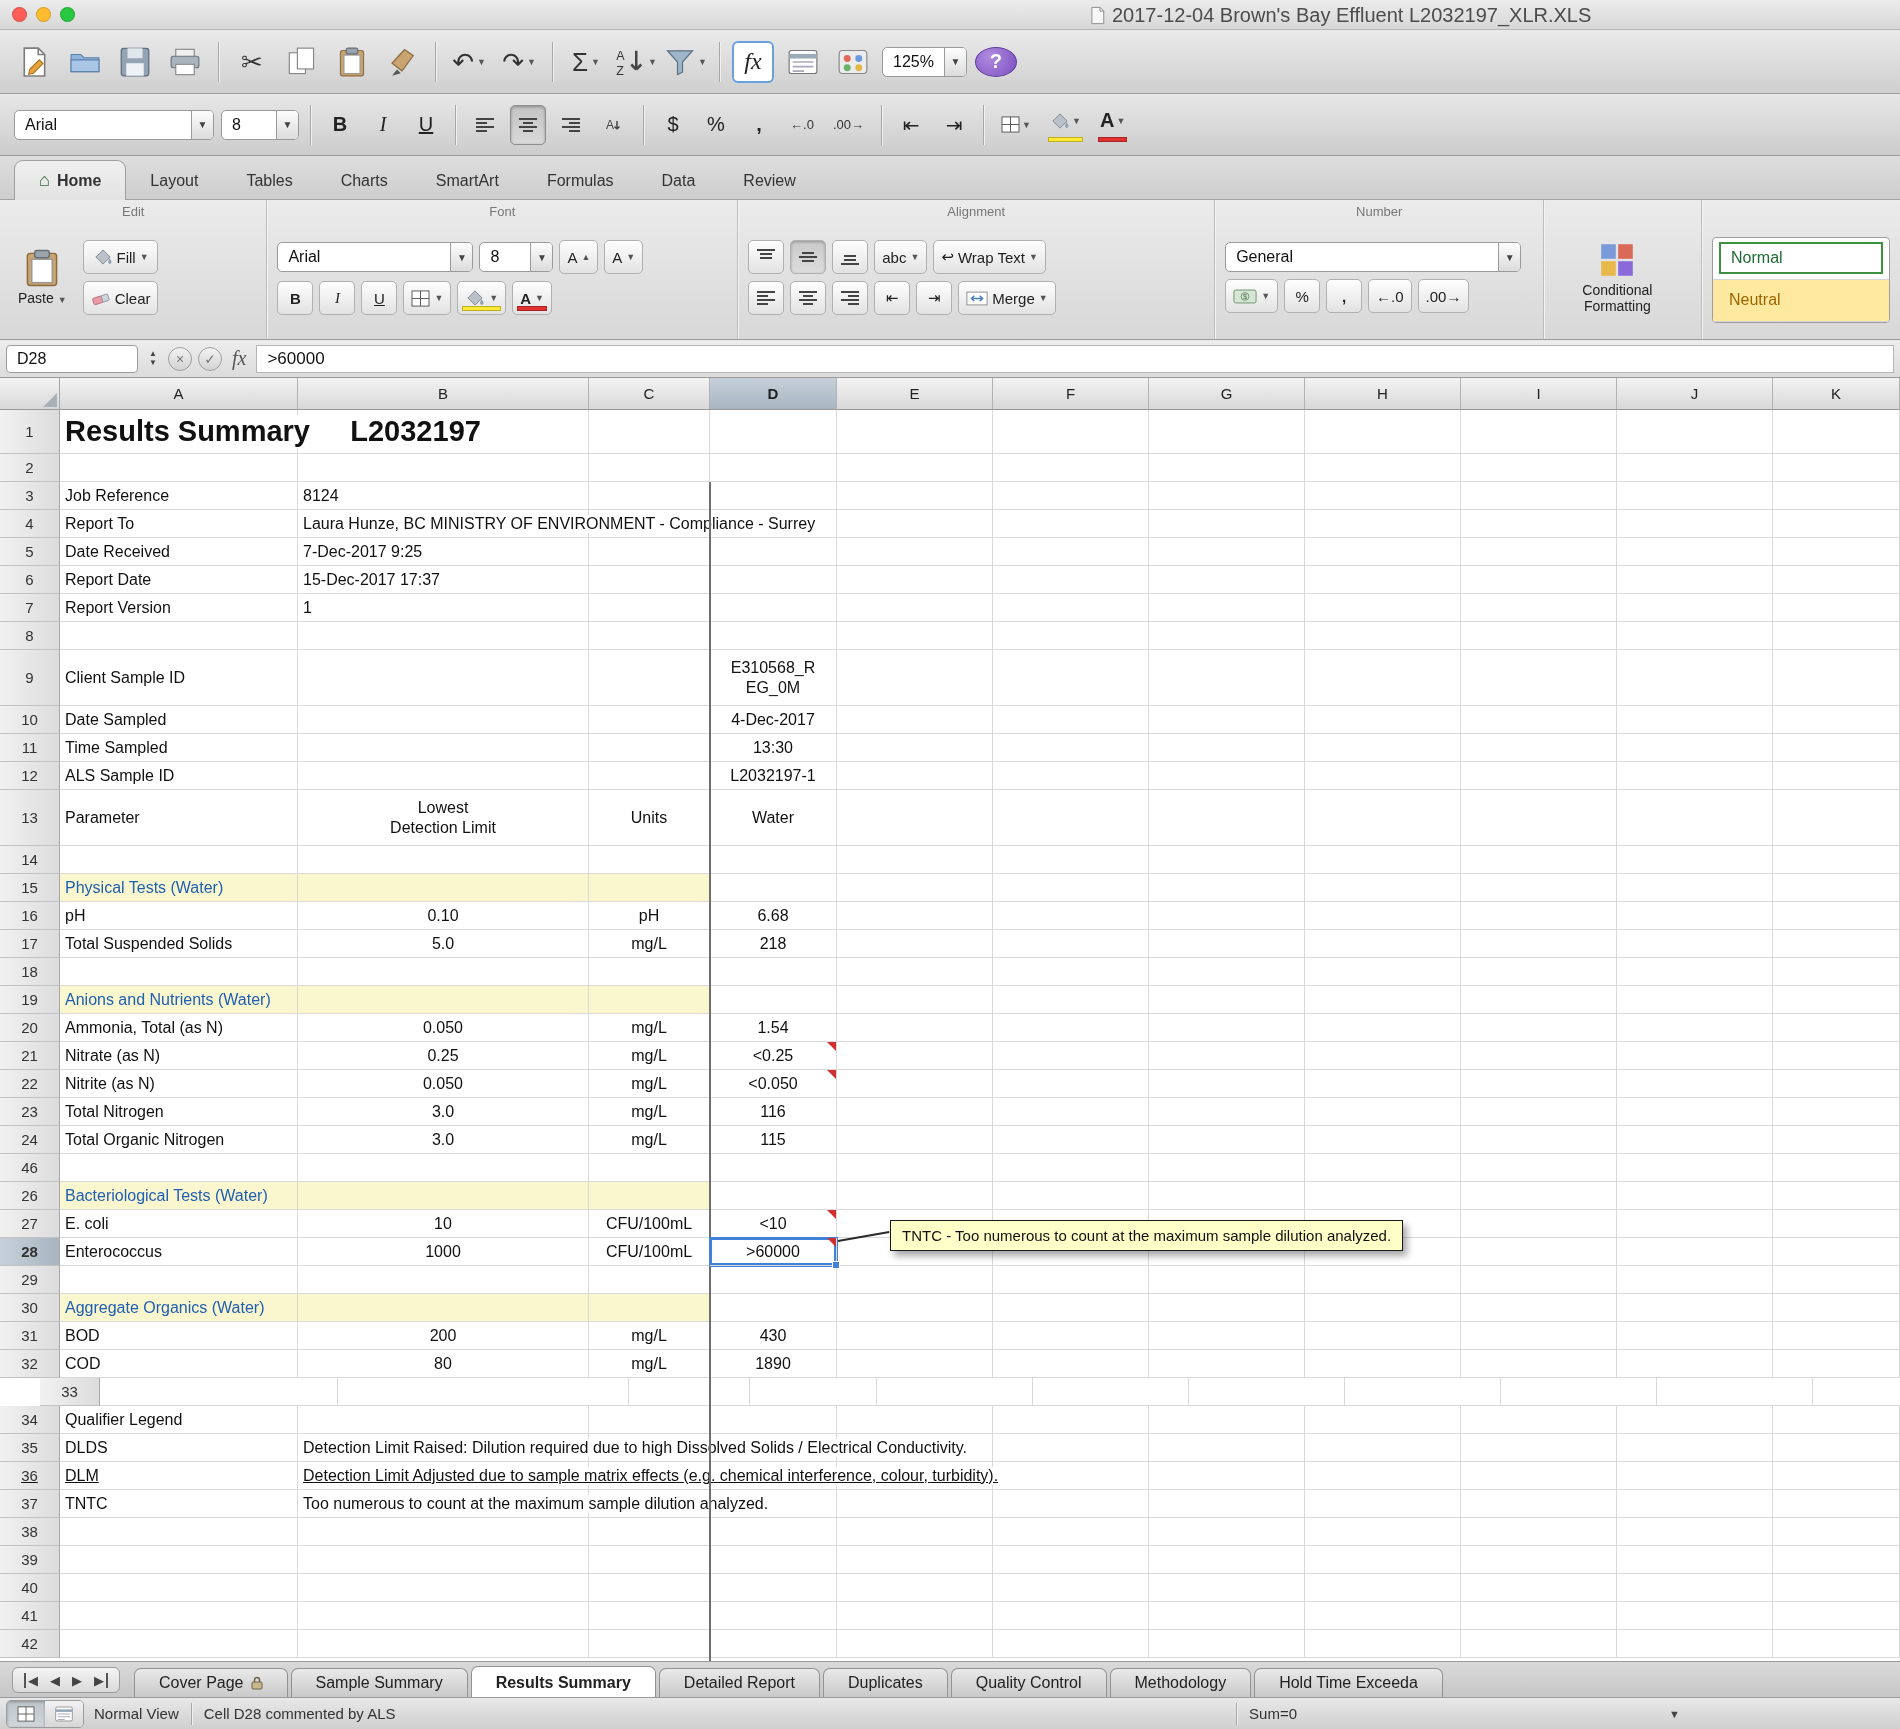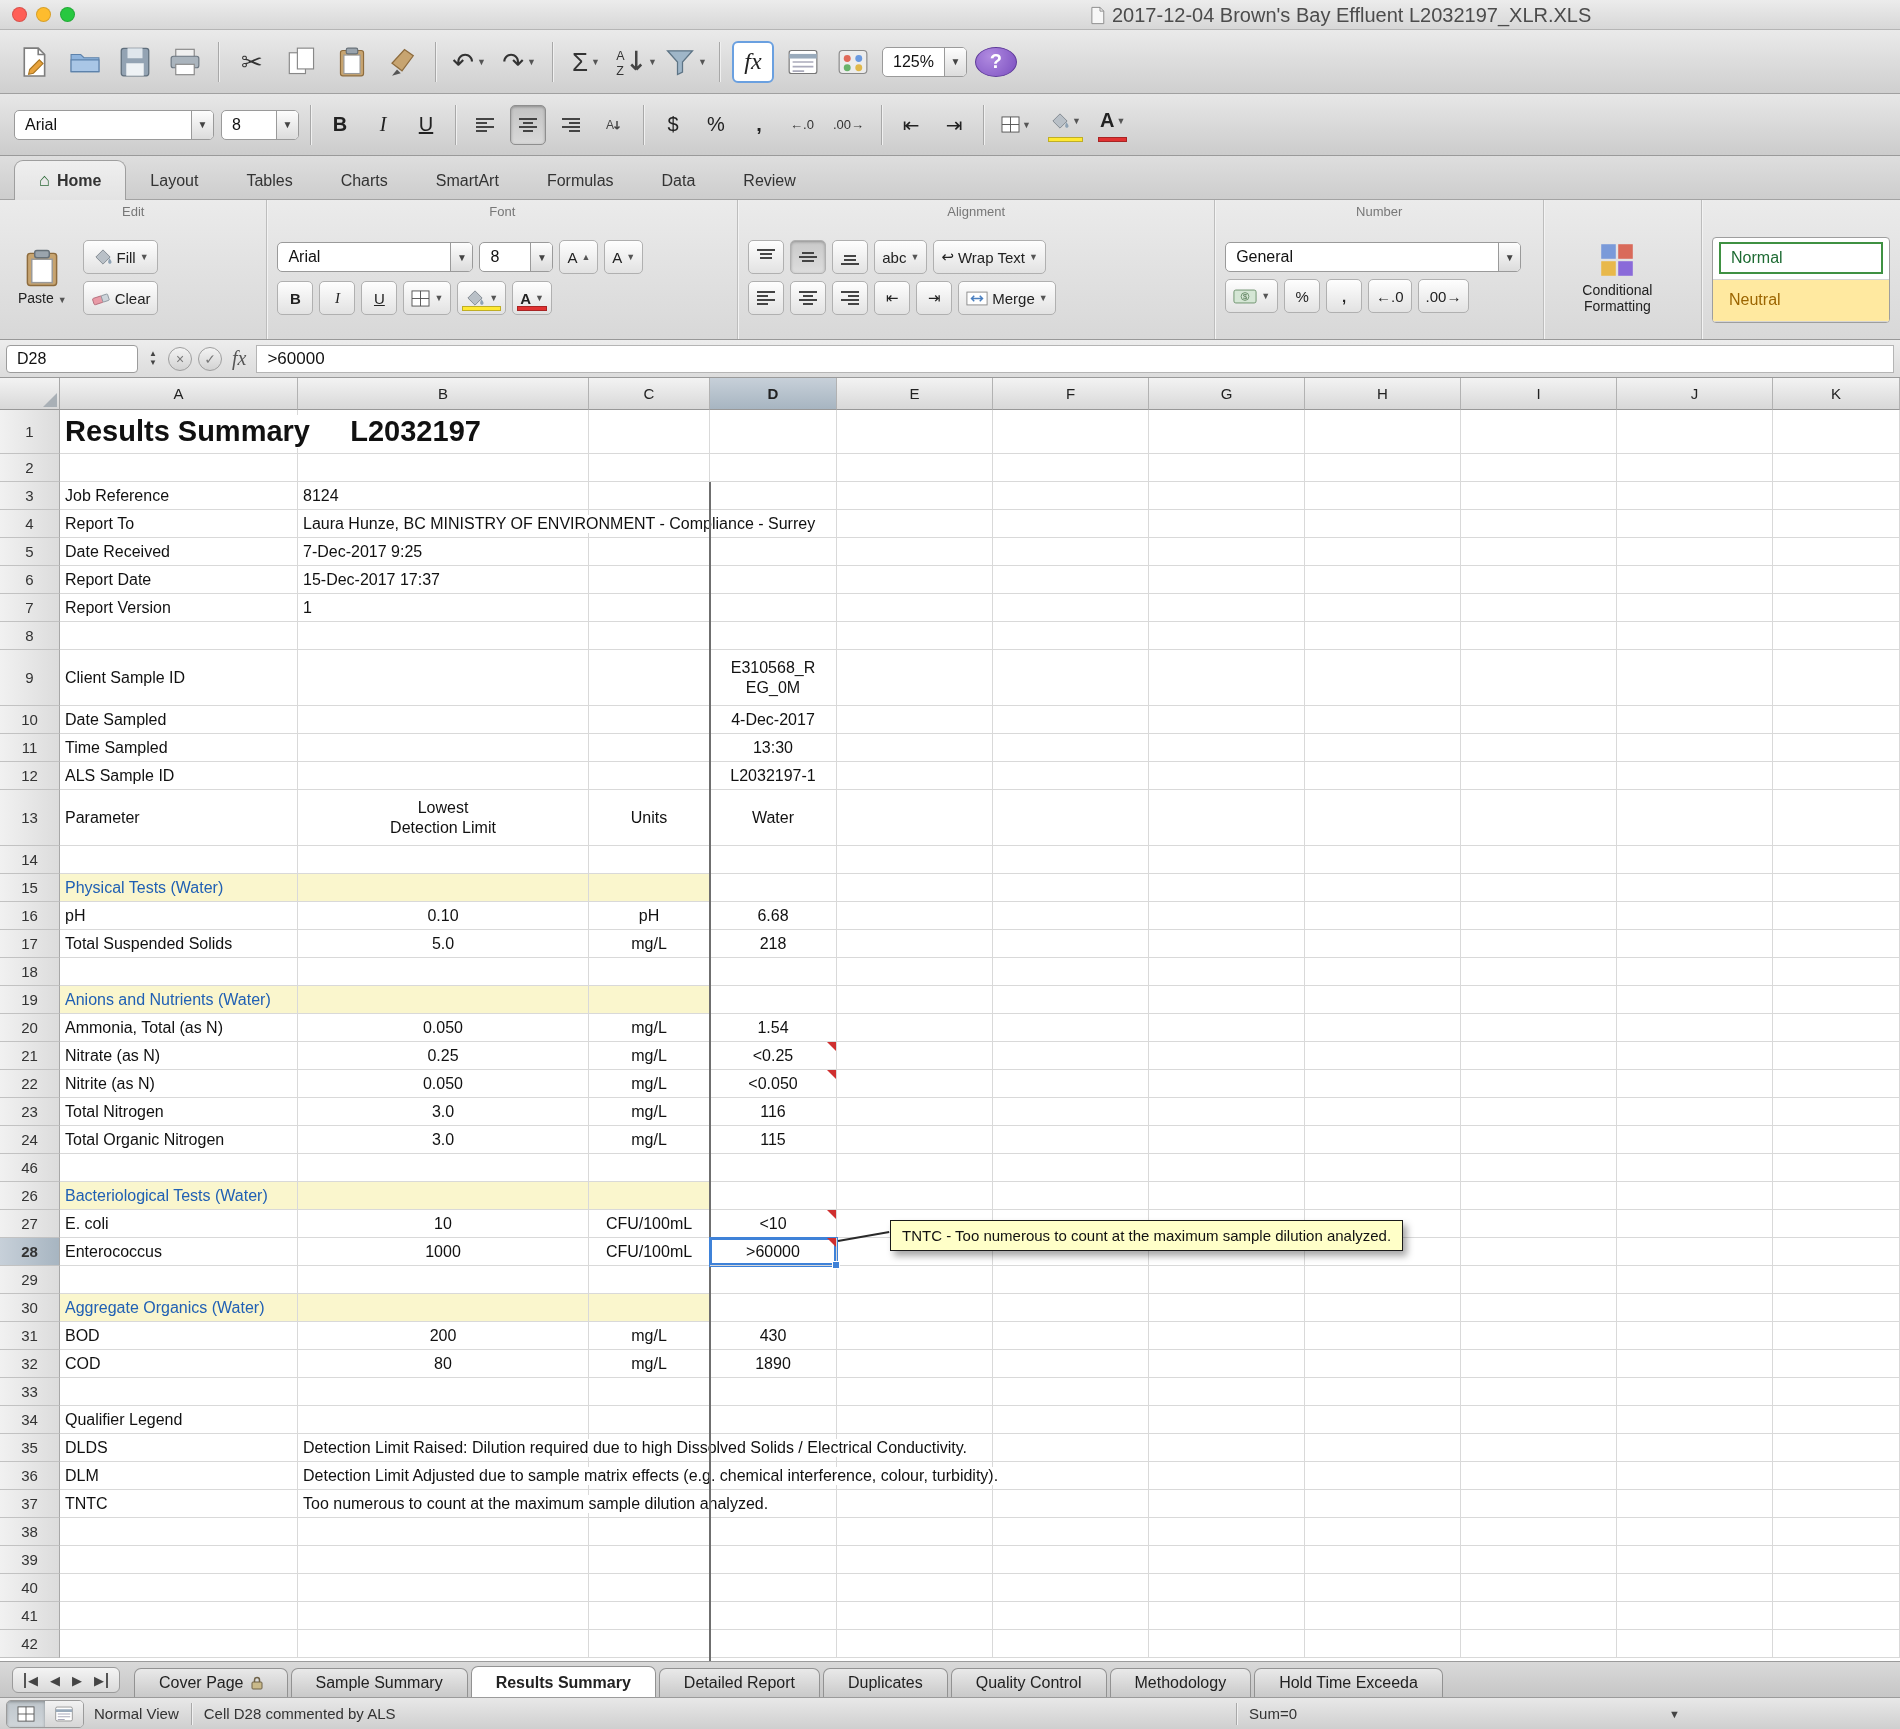--- a/index.html
+++ b/index.html
@@ -1288,21 +1288,21 @@
             <span class="txt">1890</span>
           </div>
           <div class="cell" style="width: 156px;"></div>
           <div class="cell" style="width: 156px;"></div>
           <div class="cell" style="width: 156px;"></div>
           <div class="cell" style="width: 156px;"></div>
           <div class="cell" style="width: 156px;"></div>
           <div class="cell" style="width: 156px;"></div>
           <div class="cell" style="width: 127px;"></div>
         </div>
-        <div class="grow" style="height: 28px;">
+        <div class="grow" style="height: 28px; margin-left: 40px;">
           <div class="rowhead">33</div>
           <div class="cell" style="width: 238px;"></div>
           <div class="cell" style="width: 291px;"></div>
           <div class="cell" style="width: 121px;"></div>
           <div class="cell" style="width: 127px;"></div>
           <div class="cell" style="width: 156px;"></div>
           <div class="cell" style="width: 156px;"></div>
           <div class="cell" style="width: 156px;"></div>
           <div class="cell" style="width: 156px;"></div>
           <div class="cell" style="width: 156px;"></div>
@@ -1336,21 +1336,21 @@
           <div class="cell" style="width: 121px;"></div>
           <div class="cell" style="width: 127px;"></div>
           <div class="cell" style="width: 156px;"></div>
           <div class="cell" style="width: 156px;"></div>
           <div class="cell" style="width: 156px;"></div>
           <div class="cell" style="width: 156px;"></div>
           <div class="cell" style="width: 156px;"></div>
           <div class="cell" style="width: 156px;"></div>
           <div class="cell" style="width: 127px;"></div>
         </div>
-        <div class="grow" style="height: 28px;">
+        <div class="grow" style="height: 28px; text-decoration: underline;">
           <div class="rowhead">36</div>
           <div class="cell" style="width: 238px;">
             <span class="txt">DLM</span>
           </div>
           <div class="cell" style="width: 291px;">
             <span class="txt spill">Detection Limit Adjusted due to sample matrix effects (e.g. chemical interference, colour, turbidity).</span>
           </div>
           <div class="cell" style="width: 121px;"></div>
           <div class="cell" style="width: 127px;"></div>
           <div class="cell" style="width: 156px;"></div>

